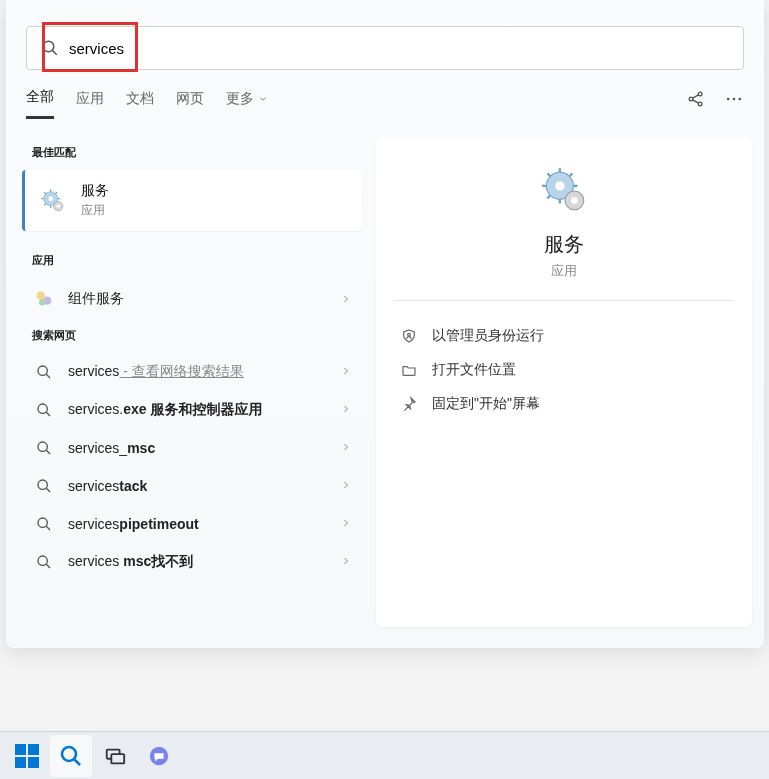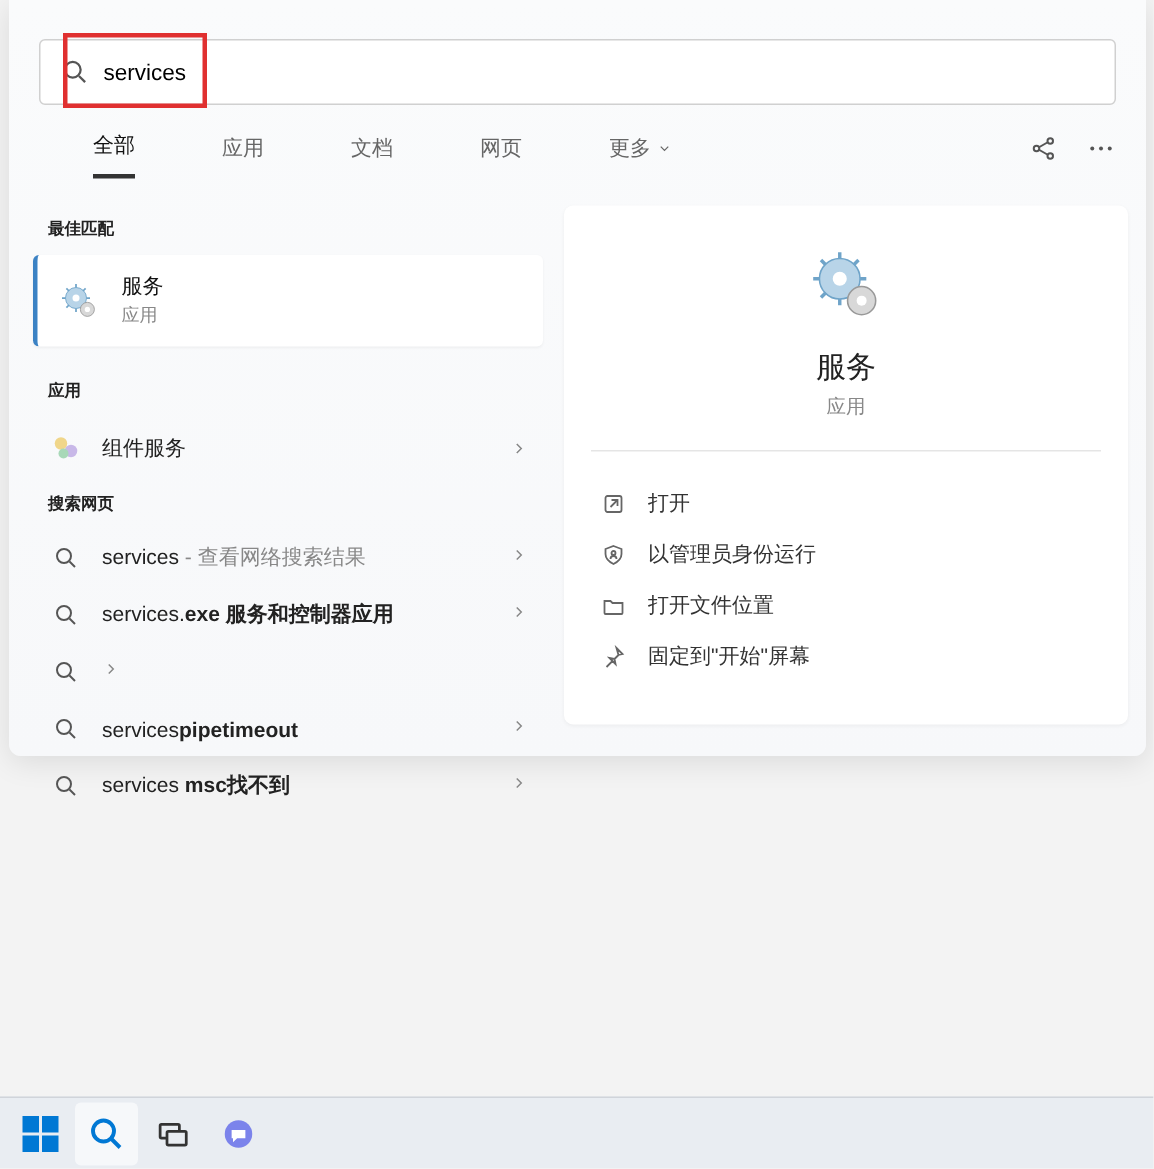--- a/index.html
+++ b/index.html
@@ -9,21 +9,21 @@
     width: 769px;
     height: 779px;
     position: relative;
     overflow: hidden;
   }
   .search-panel {
     position: absolute;
     left: 6px;
     top: 0;
     width: 758px;
-    height: 504px;
+    height: 648px;
     background: linear-gradient(180deg, #fafbfc 0%, #f7f8fa 100%);
     border-radius: 0 0 8px 8px;
     box-shadow: 0 4px 20px rgba(0,0,0,0.1);
   }
   .search-bar-wrap {
     padding: 26px 20px 0 20px;
   }
   .search-bar {
     height: 44px;
     background: #fff;
@@ -60,21 +60,20 @@
     border-bottom: none;
   }
   .tab {
     font-size: 14px;
     color: #666;
     padding-bottom: 10px;
     cursor: pointer;
     display: flex;
     align-items: center;
     gap: 4px;
-    margin-left: 36px;
   }
   .tab.active {
     color: #111;
     font-weight: 400;
     border-bottom: 3px solid #333;
   }
   .tabs-right {
     margin-left: auto;
     display: flex;
     align-items: center;
@@ -123,21 +122,21 @@
     align-items: center;
     padding: 10px 12px;
     gap: 14px;
     cursor: pointer;
     border-radius: 4px;
   }
   .list-item .icon-slot { width: 20px; display:flex; justify-content:center; }
   .list-item .text-slot { flex: 1; font-size: 14px; color: #222; }
   .list-item .chev { color: #888; }
   .text-slot .bold { font-weight: 700; }
-  .text-slot .muted { color: #888; }
+  .text-slot .muted { color: #888; text-decoration: underline; }
   .preview-header { text-align: center; margin-bottom: 20px; }
   .preview-header .big-gear { width: 50px; height: 50px; margin: 0 auto 16px; display:block; }
   .preview-title { font-size: 20px; color: #222; margin-bottom: 4px; }
   .preview-sub { font-size: 13px; color: #888; }
   .divider { height: 1px; background: #e5e5e5; margin: 18px 0; }
   .action-item {
     display: flex;
     align-items: center;
     gap: 14px;
     padding: 8px 6px;
@@ -283,20 +282,33 @@
                 <polyline points="9 6 15 12 9 18"></polyline>
               </svg></span>
           </div>
           <div class="list-item">
             <div class="icon-slot">
               <svg width="16" height="16" viewBox="0 0 24 24" fill="none" stroke="#555" stroke-width="2">
                 <circle cx="10" cy="10" r="7"></circle>
                 <line x1="21" y1="21" x2="15.5" y2="15.5"></line>
               </svg>
             </div>
+            <div class="text-slot"><span>services_</span><span class="bold">msc</span></div>
+            <span class="chev"><svg width="12" height="12" viewBox="0 0 24 24" fill="none" stroke="currentColor" stroke-width="2">
+                <polyline points="9 6 15 12 9 18"></polyline>
+              </svg></span>
+          </div>
+          <div class="list-item">
+            <div class="icon-slot">
+              <svg width="16" height="16" viewBox="0 0 24 24" fill="none" stroke="#555" stroke-width="2">
+                <circle cx="10" cy="10" r="7"></circle>
+                <line x1="21" y1="21" x2="15.5" y2="15.5"></line>
+              </svg>
+            </div>
+            <div class="text-slot"><span>services</span><span class="bold">tack</span></div>
             <span class="chev"><svg width="12" height="12" viewBox="0 0 24 24" fill="none" stroke="currentColor" stroke-width="2">
                 <polyline points="9 6 15 12 9 18"></polyline>
               </svg></span>
           </div>
           <div class="list-item">
             <div class="icon-slot">
               <svg width="16" height="16" viewBox="0 0 24 24" fill="none" stroke="#555" stroke-width="2">
                 <circle cx="10" cy="10" r="7"></circle>
                 <line x1="21" y1="21" x2="15.5" y2="15.5"></line>
               </svg>
@@ -341,30 +353,20 @@
           <circle cx="34" cy="34" r="3.2" fill="#fff"></circle>
         </svg>
         <div class="preview-title">服务</div>
         <div class="preview-sub">应用</div>
       </div>
       <div class="divider"></div>
 
       <div class="action-item">
         <div class="icon-slot">
             <svg width="16" height="16" viewBox="0 0 24 24" fill="none" stroke="currentColor" stroke-width="1.8">
-              <rect x="4" y="4" width="16" height="16" rx="2"></rect>
-              <polyline points="10 8 16 8 16 14"></polyline>
-              <line x1="16" y1="8" x2="9" y2="15"></line>
-            </svg>
-          </div>
-        <span>打开</span>
-      </div>
-      <div class="action-item">
-        <div class="icon-slot">
-            <svg width="16" height="16" viewBox="0 0 24 24" fill="none" stroke="currentColor" stroke-width="1.8">
               <path d="M12 3 L20 6 v5 c0 5 -4 8 -8 10 c-4 -2 -8 -5 -8 -10 V6 Z"></path>
               <circle cx="12" cy="10" r="2"></circle>
               <path d="M9 16 c0-2 1.5-3 3-3 s3 1 3 3"></path>
             </svg>
           </div>
         <span>以管理员身份运行</span>
       </div>
       <div class="action-item">
         <div class="icon-slot">
             <svg width="16" height="16" viewBox="0 0 24 24" fill="none" stroke="currentColor" stroke-width="1.8">

